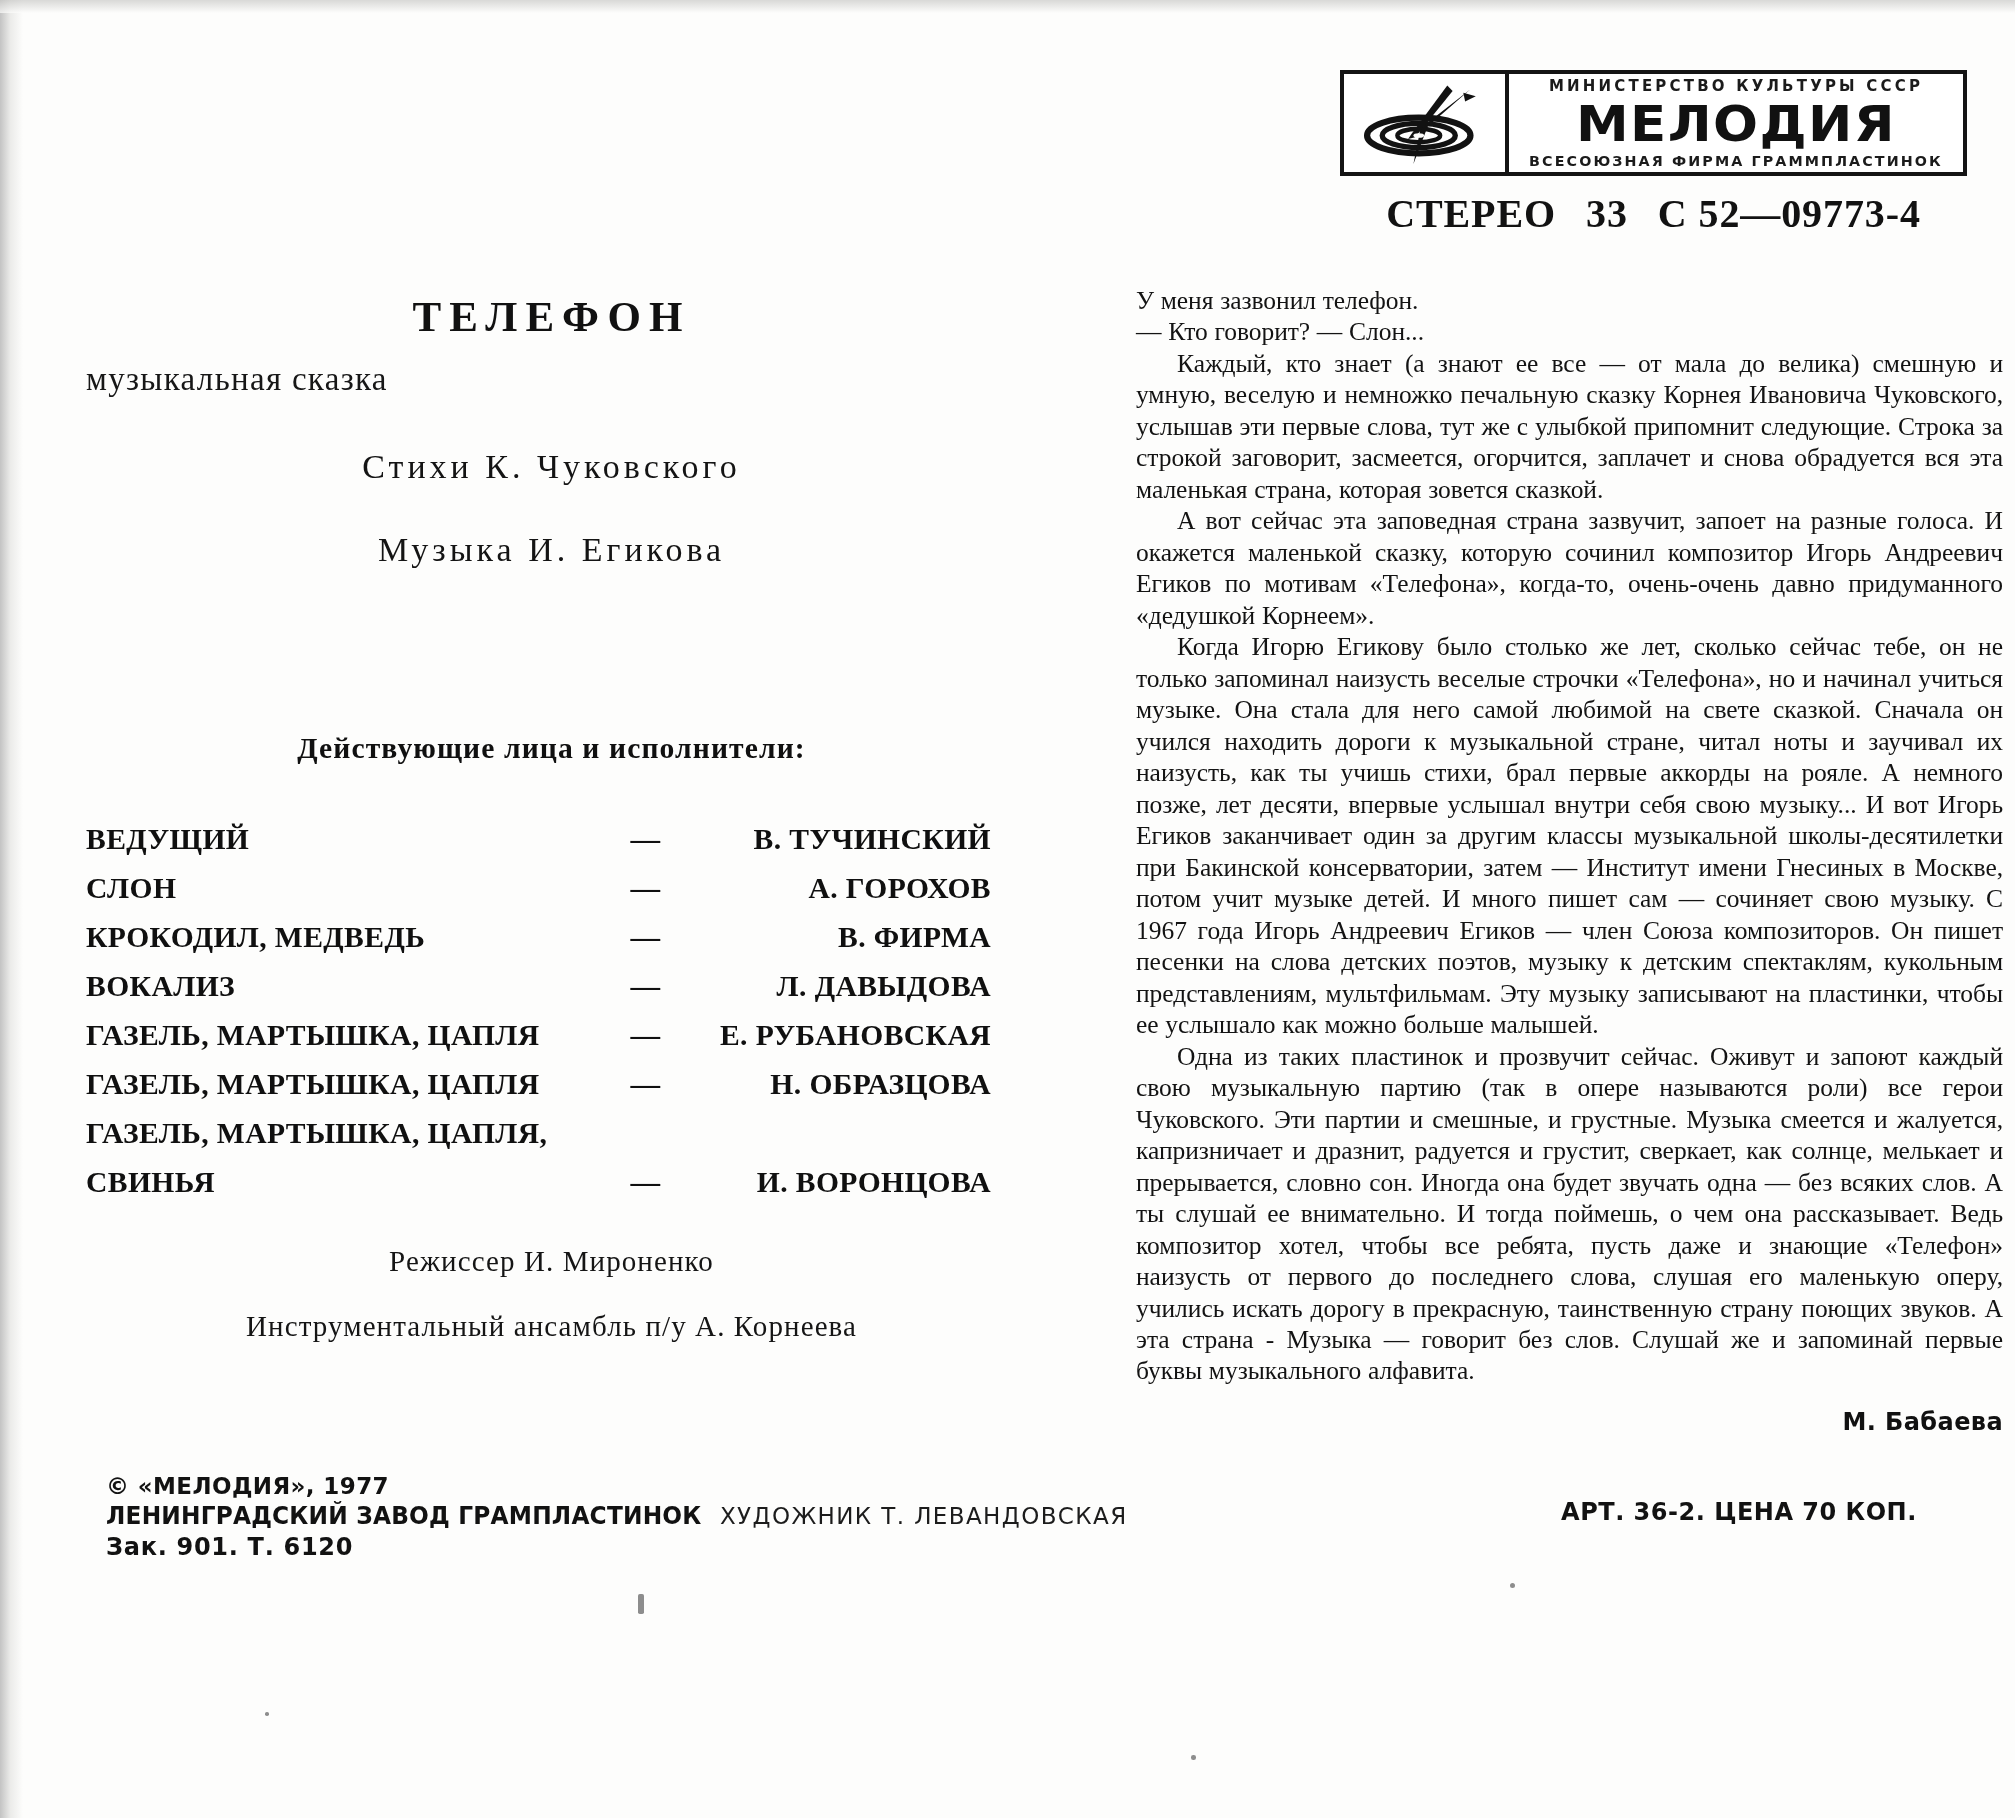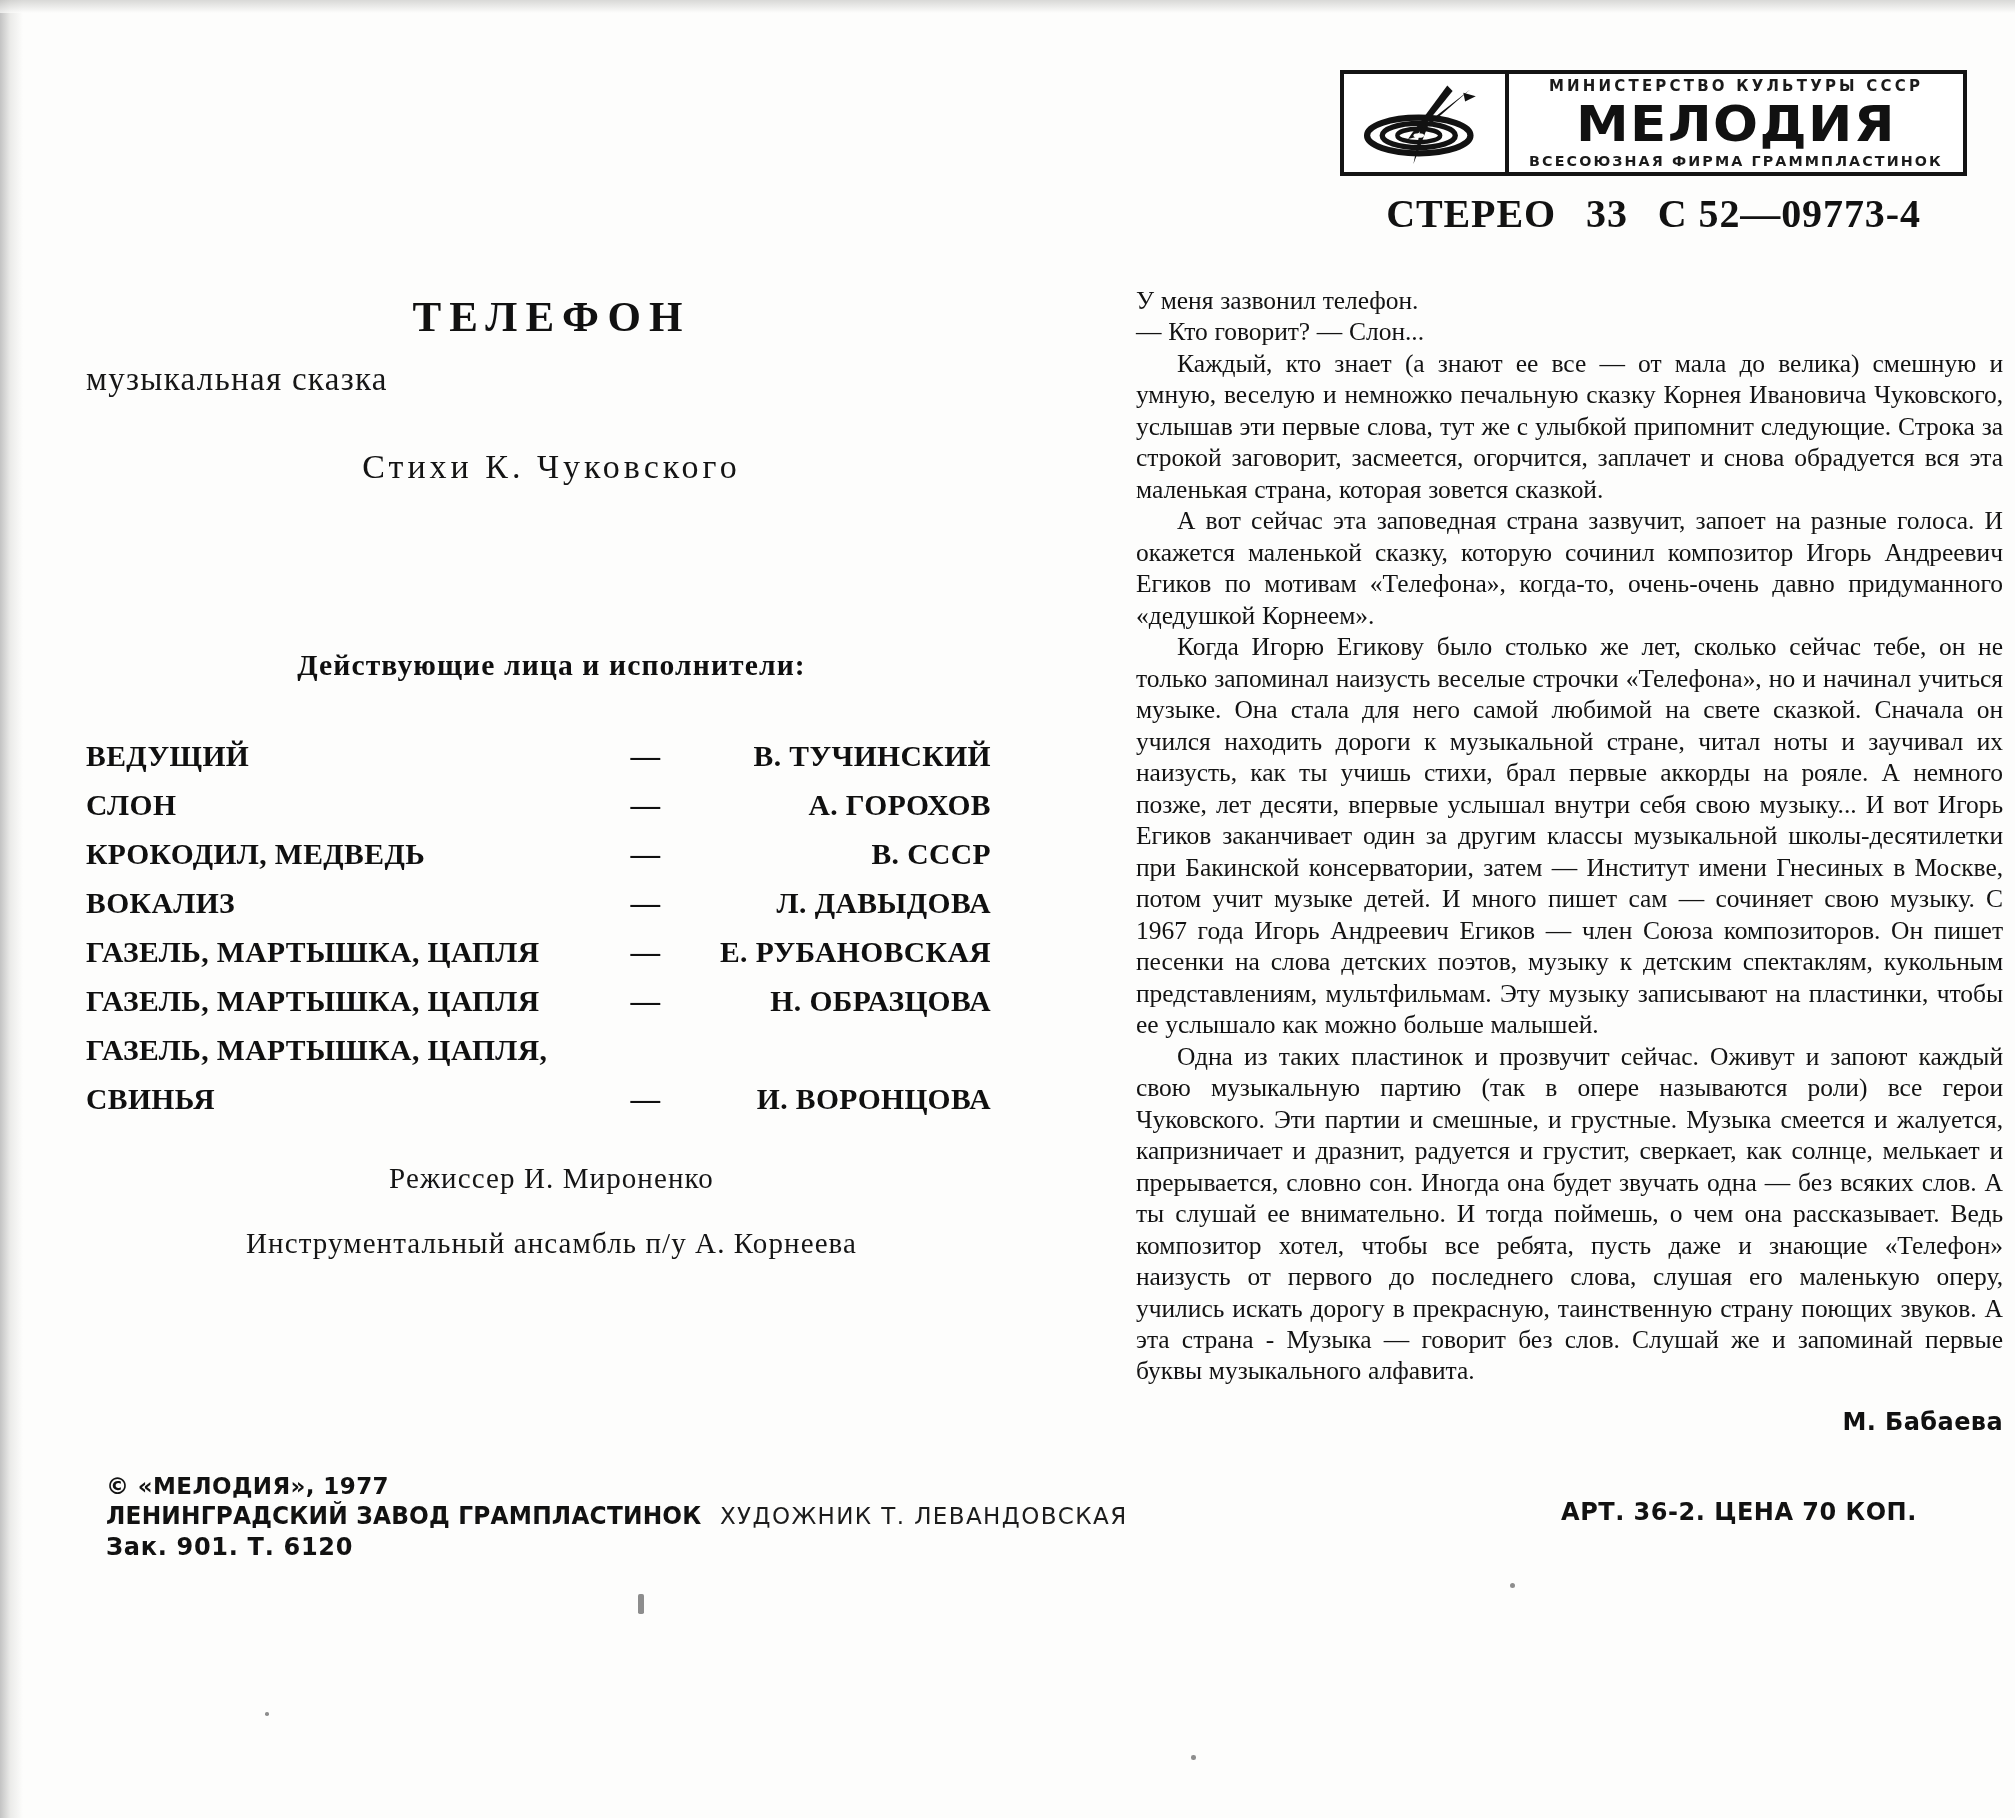--- a/index.html
+++ b/index.html
@@ -325,39 +325,40 @@
     </div>
 
   </div>
 
   <div class="left-col">
 
     <div class="work-title">ТЕЛЕФОН</div>
     <div class="work-subtitle">музыкальная сказка</div>
 
     <div class="credit-line credit-poems">Стихи К. Чуковского</div>
+    <div class="credit-line credit-music">Музыка И. Егикова</div>
 
     <div class="cast-heading">Действующие лица и исполнители:</div>
 
     <table class="cast-table">
       <tbody>
         <tr>
           <td class="cast-role">ВЕДУЩИЙ</td>
           <td class="cast-dash">—</td>
           <td class="cast-name">В. ТУЧИНСКИЙ</td>
         </tr>
         <tr>
           <td class="cast-role">СЛОН</td>
           <td class="cast-dash">—</td>
           <td class="cast-name">А. ГОРОХОВ</td>
         </tr>
         <tr>
           <td class="cast-role">КРОКОДИЛ, МЕДВЕДЬ</td>
           <td class="cast-dash">—</td>
-          <td class="cast-name">В. СССР</td>
+          <td class="cast-name">В. ФИРМА</td>
         </tr>
         <tr>
           <td class="cast-role">ВОКАЛИЗ</td>
           <td class="cast-dash">—</td>
           <td class="cast-name">Л. ДАВЫДОВА</td>
         </tr>
         <tr>
           <td class="cast-role">ГАЗЕЛЬ, МАРТЫШКА, ЦАПЛЯ</td>
           <td class="cast-dash">—</td>
           <td class="cast-name">Е. РУБАНОВСКАЯ</td>

